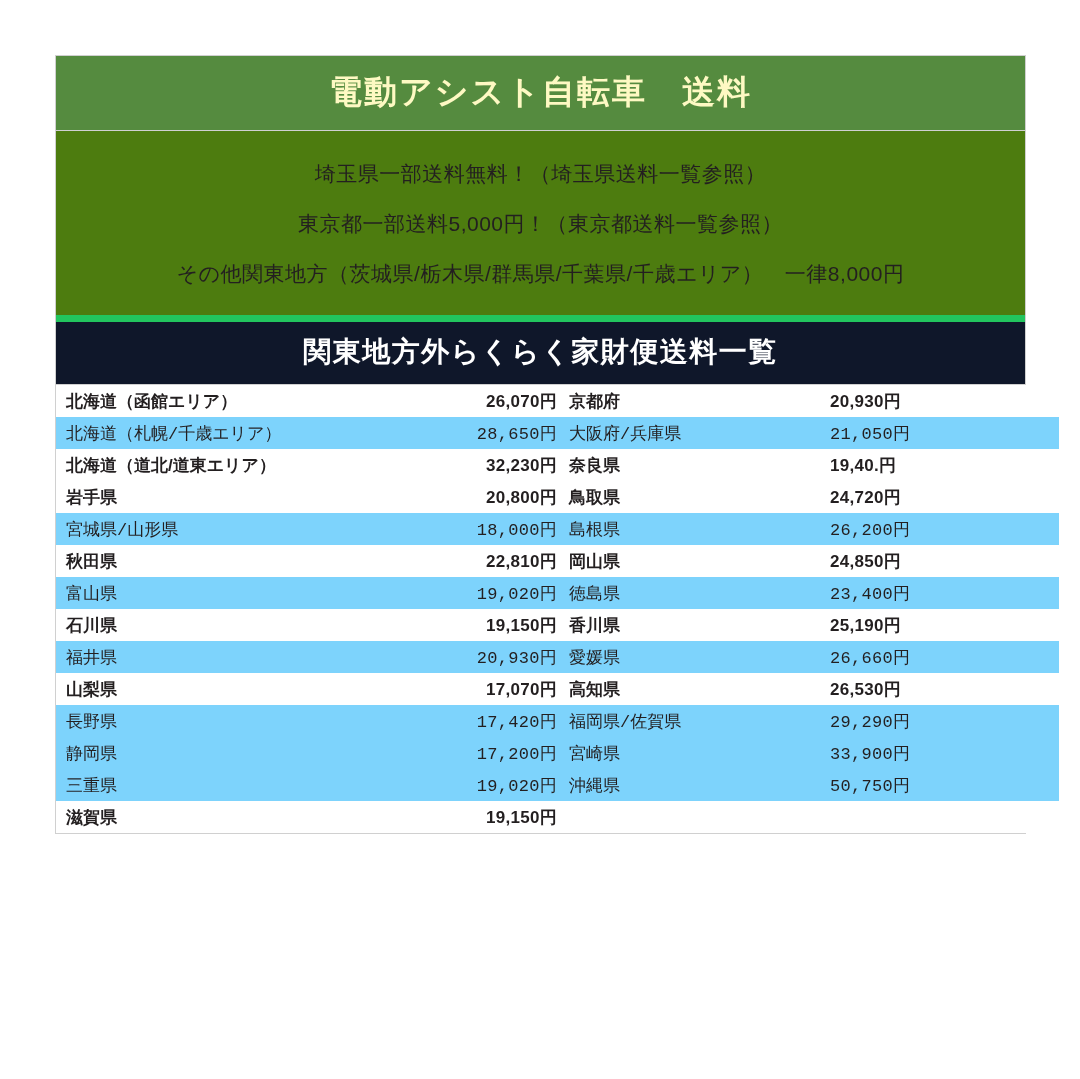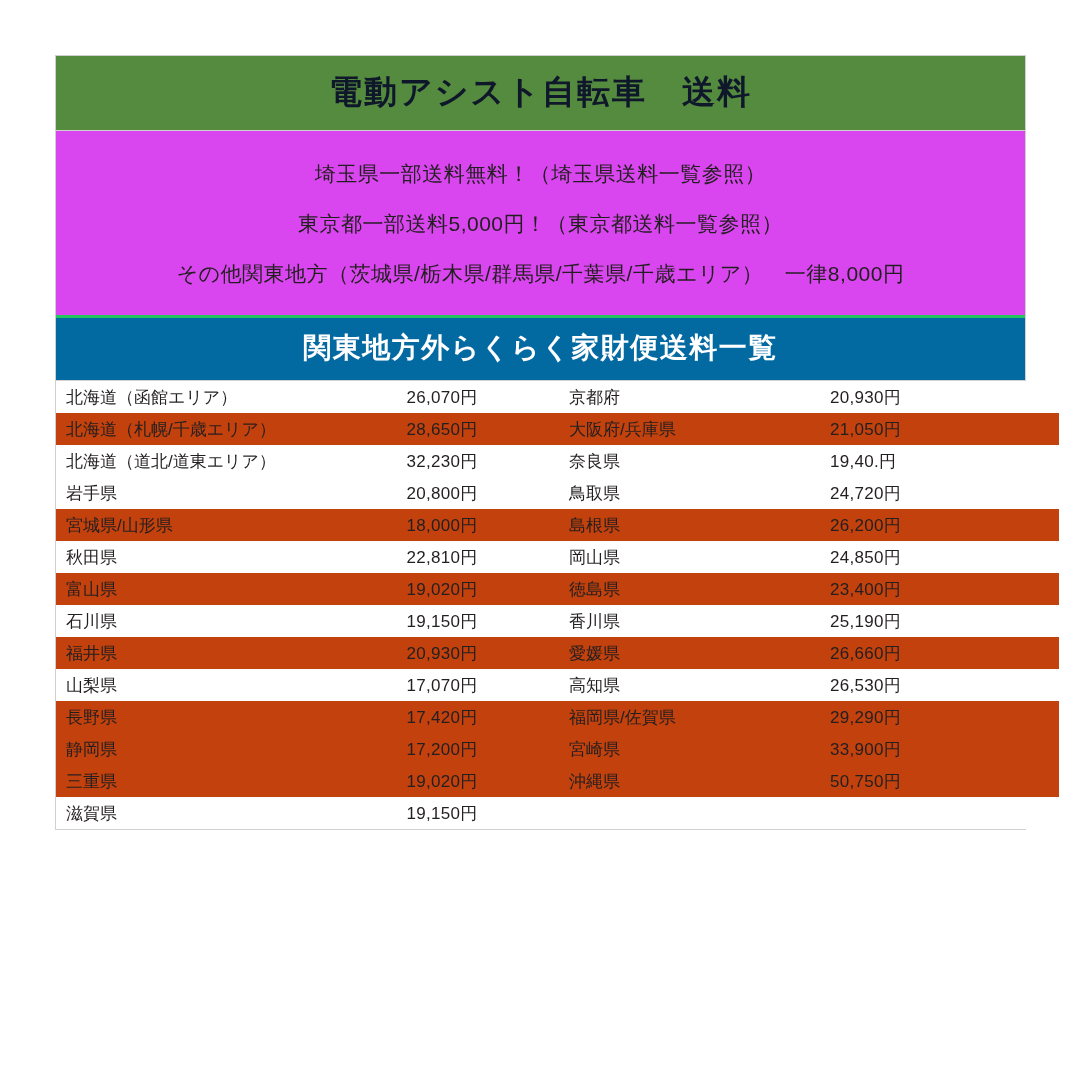--- a/index.html
+++ b/index.html
@@ -25,46 +25,46 @@
     left: 55px;
     top: 55px;
     width: 971px;
     border: 1px solid #d0d0d0;
     box-sizing: border-box;
     background: #ffffff;
   }
   
   .title-bar {
     background: #558b3f;
-    color: #0f172a;
+    color: #fef9c3;
     text-align: center;
     font-size: 33px;
     font-weight: bold;
     letter-spacing: 2px;
     padding: 16px 0 18px 0;
     line-height: 1.2;
     border-bottom: 1px solid #d0d0d0;
   }
   
   .notes {
     padding: 18px 10px 16px 10px;
-    border-bottom: 3px solid #22c55e;
-    background: #d946ef;
+    border-bottom: 7px solid #22c55e;
+    background: #4d7c0f;
   }
   .note-line {
     text-align: center;
     font-size: 21px;
     color: #231f20;
     line-height: 1.25;
     padding: 12px 0;
     letter-spacing: 0.5px;
   }
   
   .section-bar {
-    background: #0369a1;
+    background: #0f172a;
     color: #ffffff;
     text-align: center;
     font-size: 28px;
     font-weight: bold;
     letter-spacing: 1.5px;
     padding: 11px 0 13px 0;
     border-bottom: 1px solid #d0d0d0;
   }
   
   table.fee-table {
@@ -76,25 +76,25 @@
   table.fee-table td {
     height: 32px;
     padding: 0 0 0 10px;
     vertical-align: middle;
     white-space: nowrap;
     overflow: hidden;
     color: #231f20;
     border: 0;
   }
   .col-name-l { width: 255px; }
-  .col-fee-l  { width: 230px; text-align: center; padding-left: 6px !important; margin-left: 28px; }
+  .col-fee-l  { width: 230px; text-align: right; padding-left: 6px !important; margin-left: 28px; }
   .col-name-r { width: 255px; padding-left: 12px !important; }
   .col-fee-r  { width: 229px; text-align: left; padding-left: 6px !important; }
-  tr.shade td { background: #c2410c; }
-  tr.plain td { background: #ffffff; }
+  tr.shade td { background: #7dd3fc; font-family: Liberation Mono, monospace; }
+  tr.plain td { background: #ffffff; font-weight: bold; }
   .fee-cell { letter-spacing: 0.3px; }
   .divider-cell {
     border-left: 1px solid #ffffff;
     margin-top: 31px;
   }
 </style>
 </head>
 <body>
 
 <div class="page">

